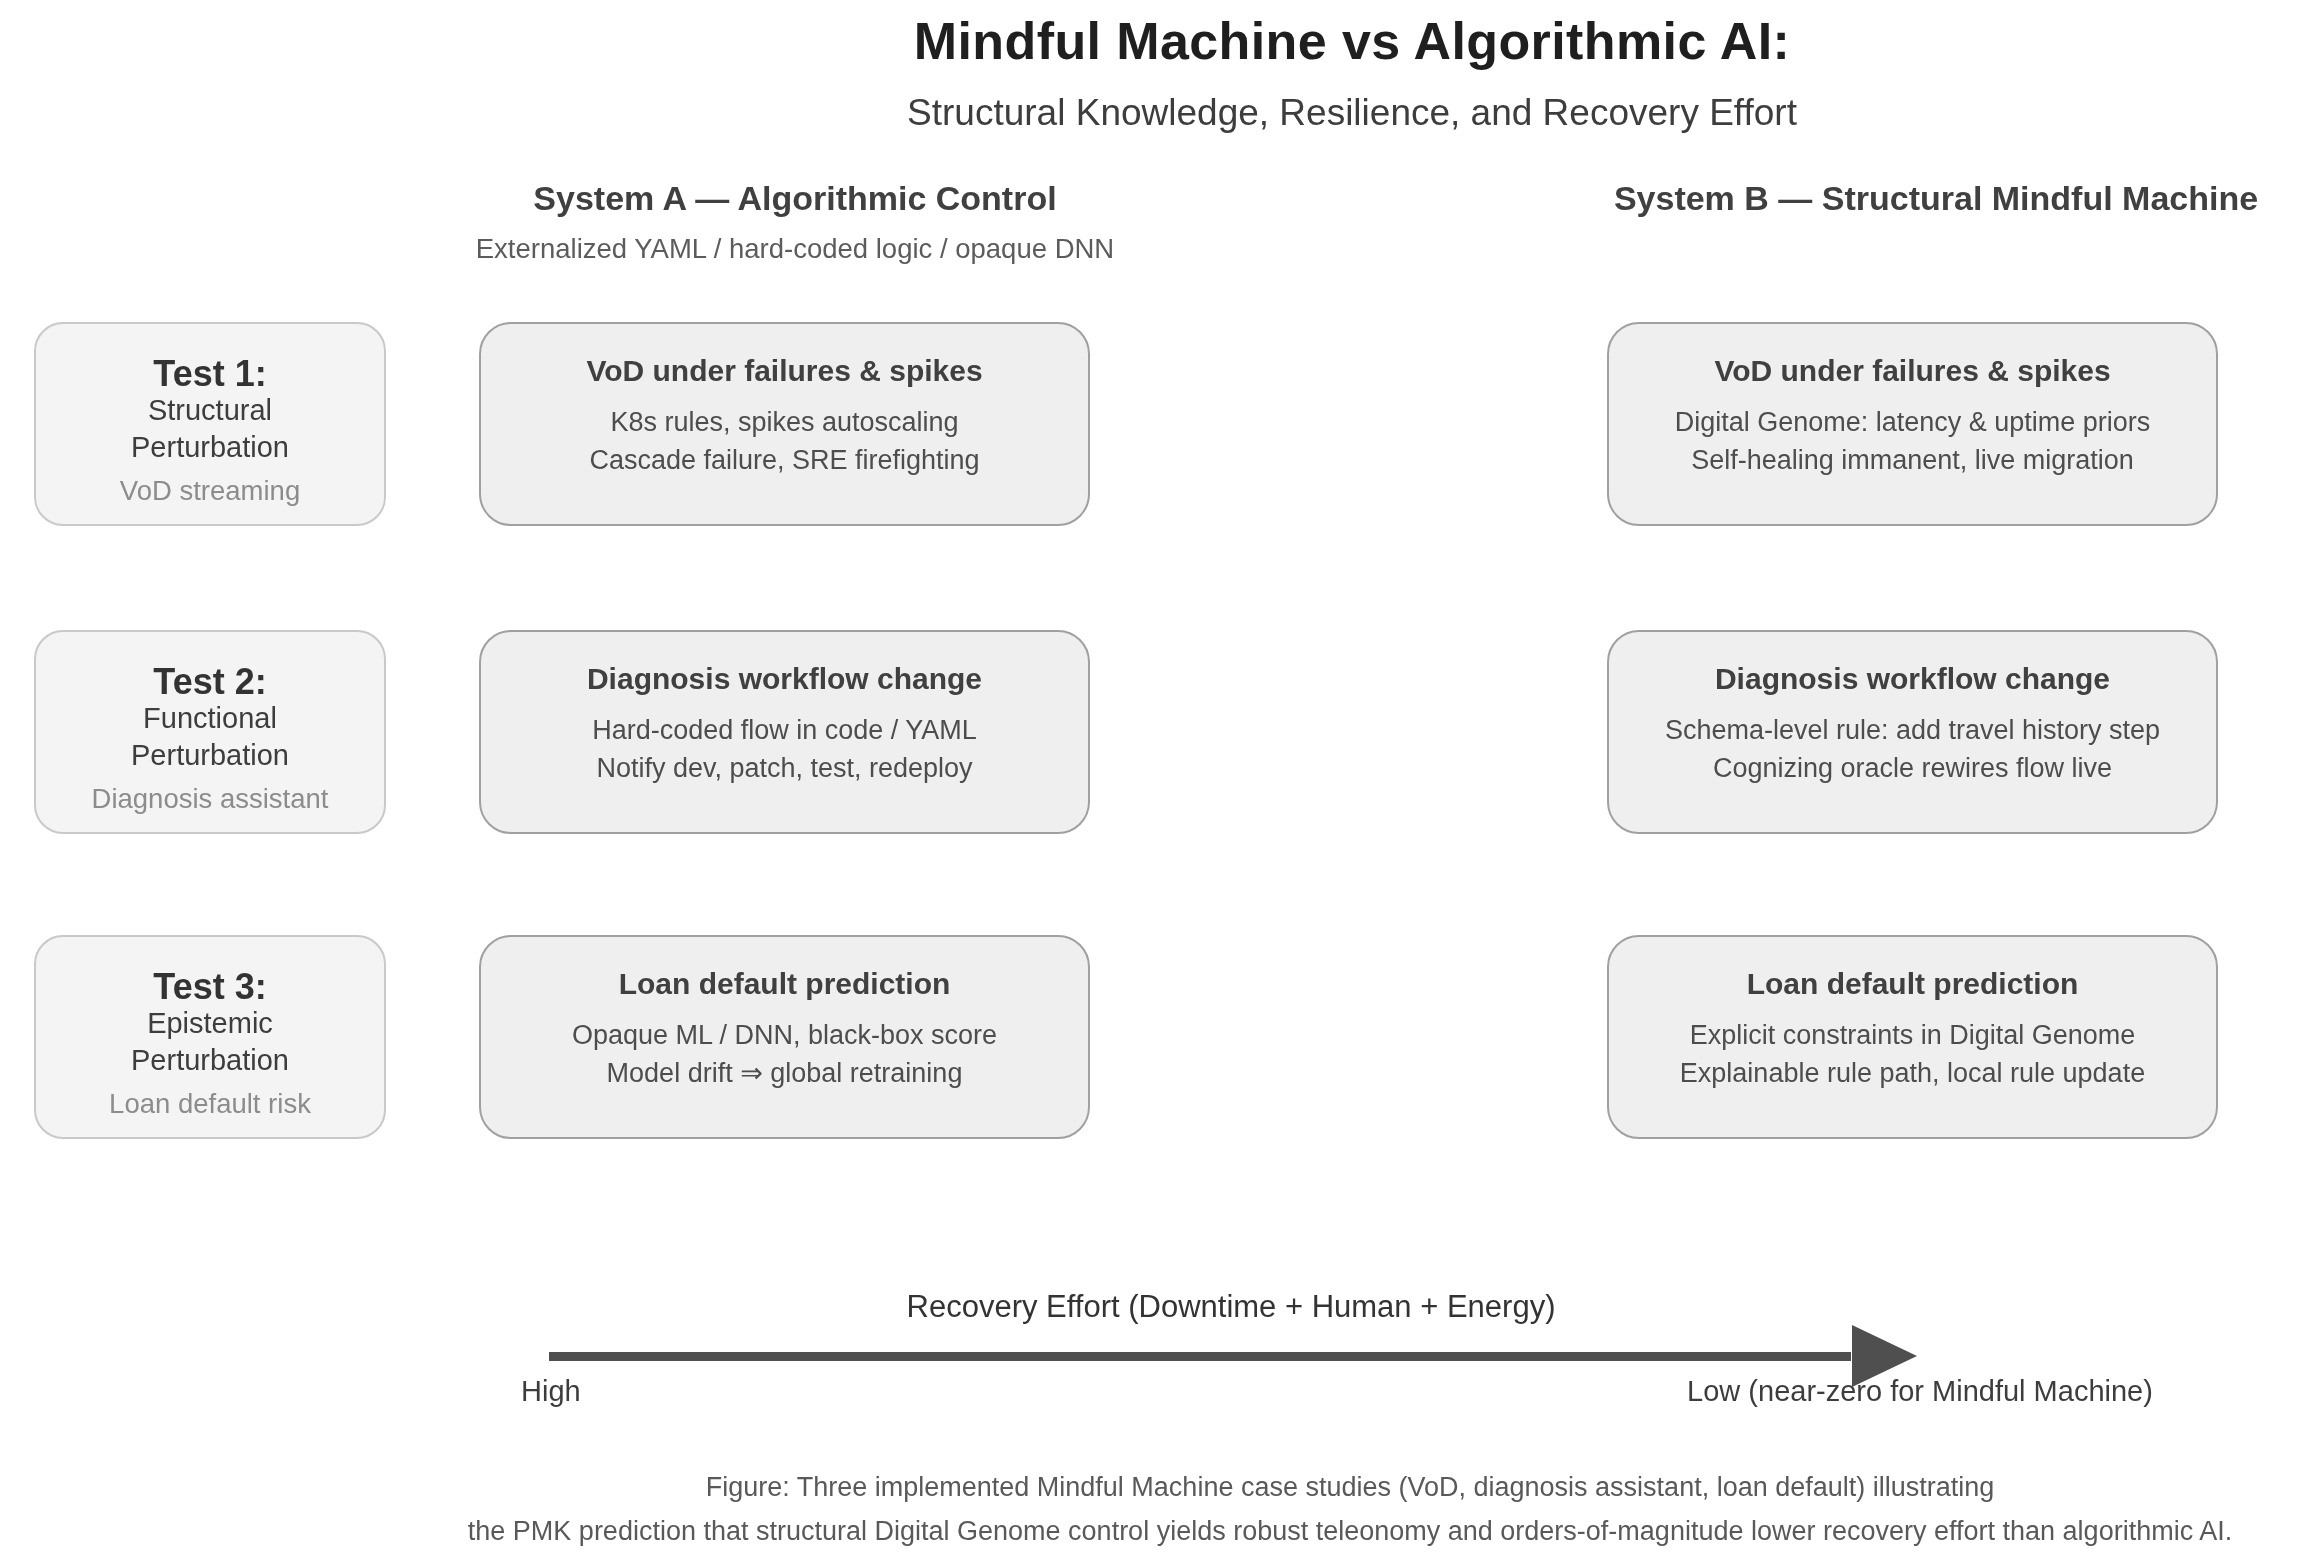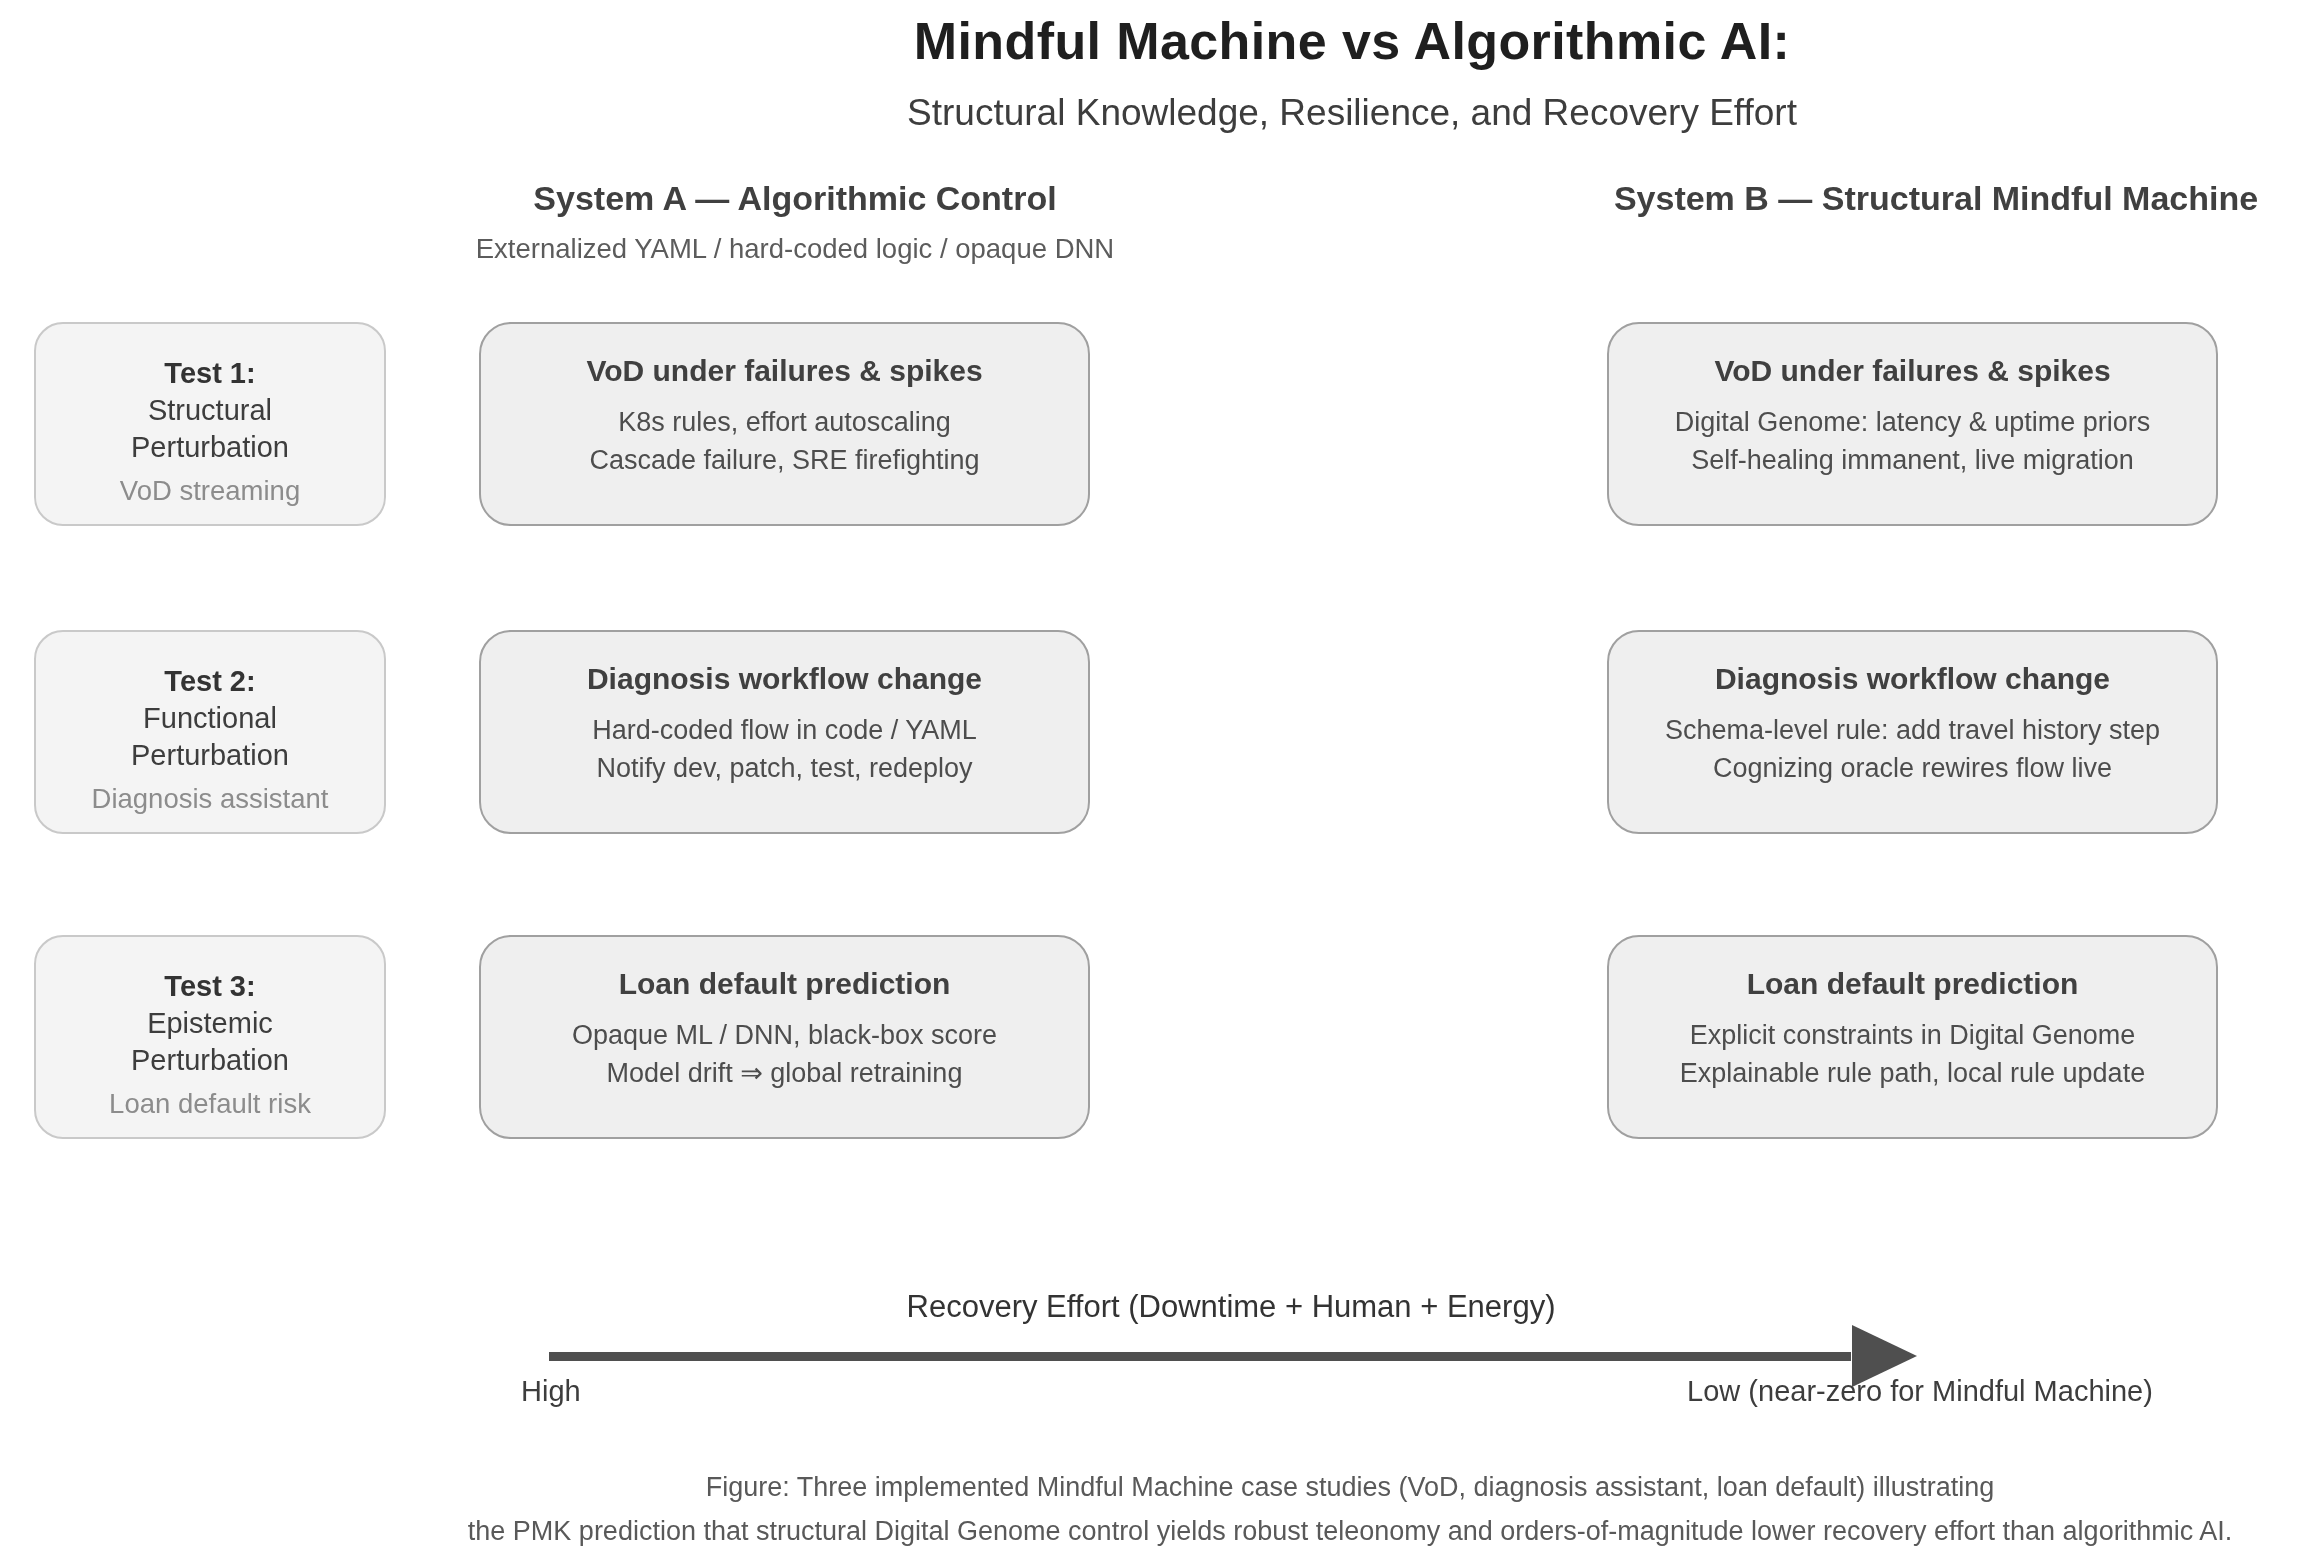--- a/index.html
+++ b/index.html
@@ -66,21 +66,21 @@
     width: 352px;
     height: 204px;
     box-sizing: border-box;
     background: #f4f4f4;
     border: 2.4px solid #c9c9c9;
     border-radius: 29px;
     text-align: center;
     padding-top: 31px;
   }
   .test-box .t-label {
-    font-size: 29px;
+    font-size: 36px;
     font-weight: 700;
     color: #333333;
     line-height: 37px;
   }
   .test-box .t-line {
     font-size: 29px;
     font-weight: 400;
     color: #3d3d3d;
     line-height: 37px;
   }
@@ -201,21 +201,21 @@
   </div>
 
   <div class="test-box row-1">
     <div class="t-label">Test 1:</div>
     <div class="t-line">Structural</div>
     <div class="t-line">Perturbation</div>
     <div class="t-domain">VoD streaming</div>
   </div>
   <div class="sys-box col-a row-1">
     <div class="b-title">VoD under failures &amp; spikes</div>
-    <div class="b-line">K8s rules, effort autoscaling</div>
+    <div class="b-line">K8s rules, spikes autoscaling</div>
     <div class="b-line">Cascade failure, SRE firefighting</div>
   </div>
   <div class="sys-box col-b row-1">
     <div class="b-title">VoD under failures &amp; spikes</div>
     <div class="b-line">Digital Genome: latency &amp; uptime priors</div>
     <div class="b-line">Self-healing immanent, live migration</div>
   </div>
 
   <div class="test-box row-2">
     <div class="t-label">Test 2:</div>

